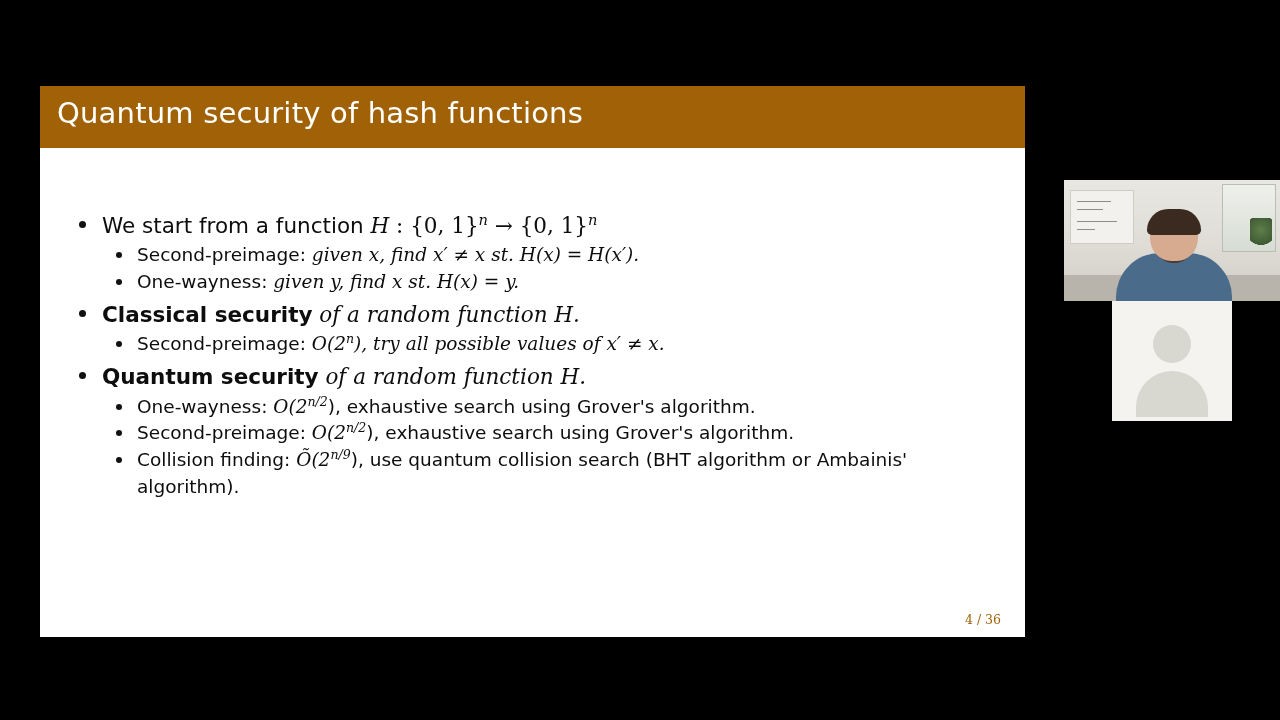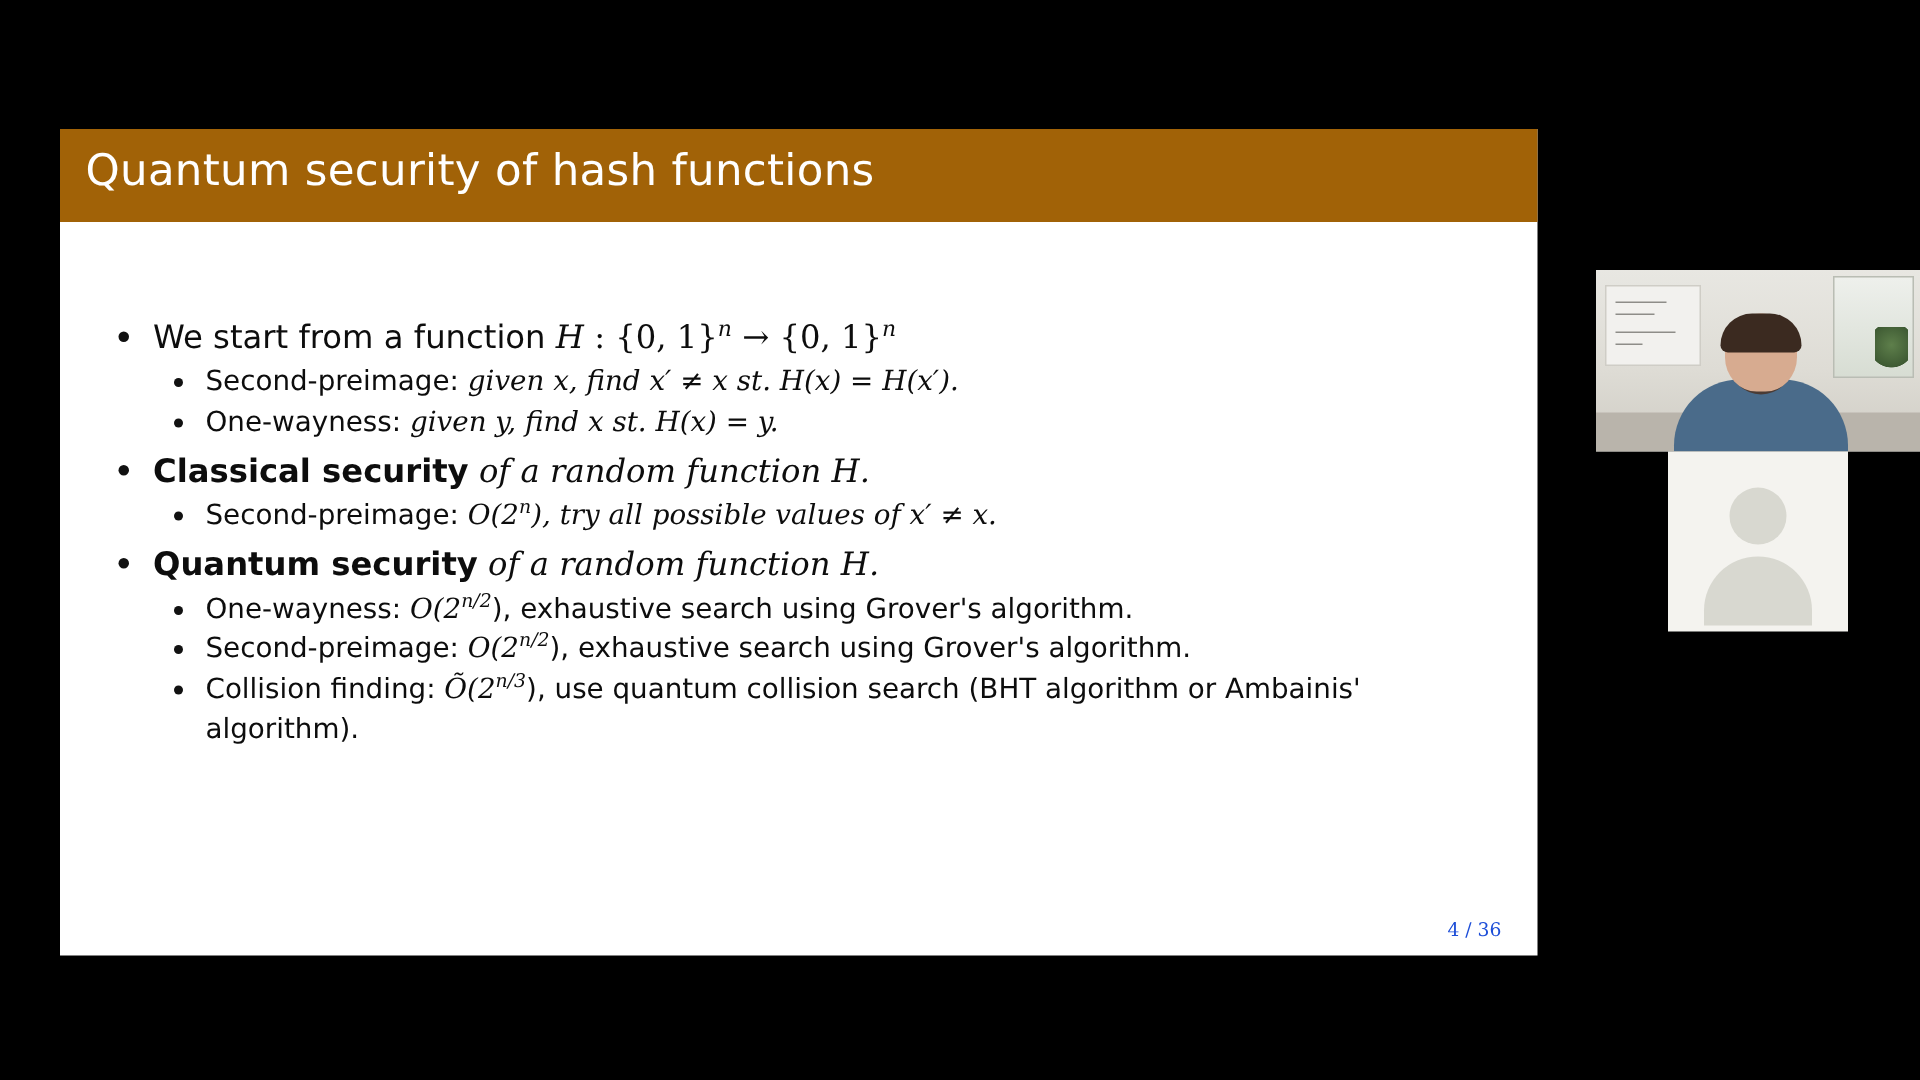--- a/index.html
+++ b/index.html
@@ -107,21 +107,21 @@
   .mathup { font-family: "DejaVu Serif", serif; font-style: normal; }
   sup.sm { font-size: .68em; vertical-align: super; line-height: 0; }
 
   .bold { font-weight: 700; }
 
   .page-num {
     position: absolute;
     right: 24px;
     bottom: 10px;
     font-size: 12.5px;
-    color: #1d4ed8;
+    color: #a16207;
     font-family: "DejaVu Serif", serif;
   }
 
   
   .cam-main {
     position: absolute;
     left: 1064px;
     top: 180px;
     width: 216px;
     height: 121px;
@@ -292,21 +292,21 @@
             <li>
               <span class="bul"></span>
               <span>One-wayness:</span>&nbsp;<span class="mathit">O(2</span><sup class="sm mathit">n/2</sup><span>), exhaustive search using Grover's algorithm.</span>
             </li>
             <li>
               <span class="bul"></span>
               <span>Second-preimage:</span>&nbsp;<span class="mathit">O(2</span><sup class="sm mathit">n/2</sup><span>), exhaustive search using Grover's algorithm.</span>
             </li>
             <li>
               <span class="bul"></span>
-              <span>Collision finding:</span>&nbsp;<span class="mathit">Õ(2</span><sup class="sm mathit">n/3</sup><span>), use quantum collision search (BHT algorithm or Ambainis' algorithm).</span>
+              <span>Collision finding:</span>&nbsp;<span class="mathit">Õ(2</span><sup class="sm mathit">n/9</sup><span>), use quantum collision search (BHT algorithm or Ambainis' algorithm).</span>
             </li>
           </ul>
         </li>
 
       </ul>
     </div>
 
     <div class="page-num">4 / 36</div>
   </div>
 

